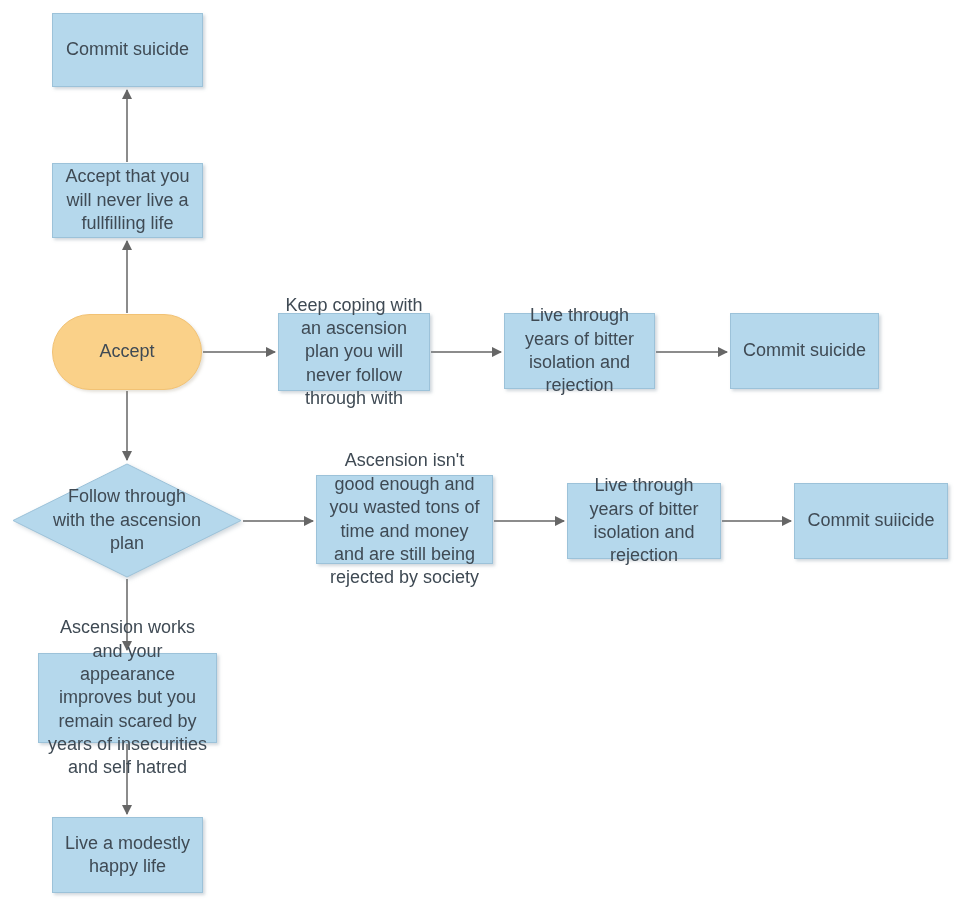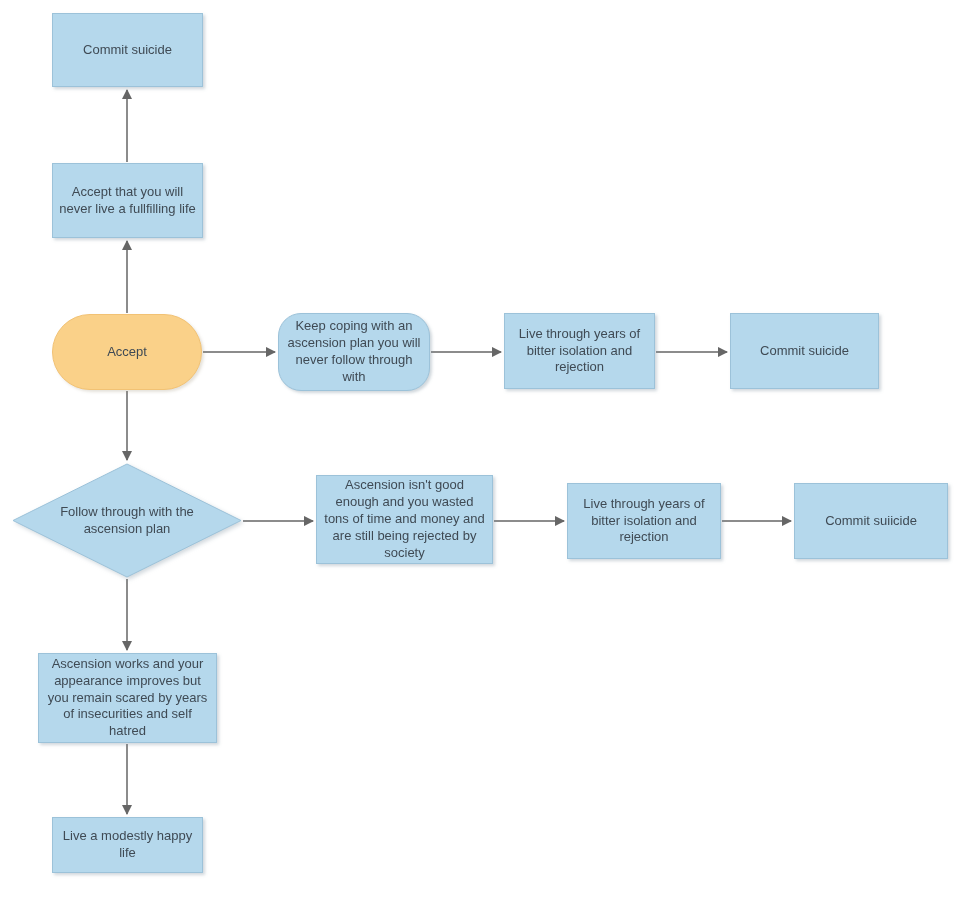--- a/index.html
+++ b/index.html
@@ -11,21 +11,21 @@
     --text: #3f4a54;
     --canvas-bg: #ffffff;
   }
   html, body { margin: 0; padding: 0; background: var(--canvas-bg); }
   .canvas {
     position: relative;
     width: 958px;
     height: 907px;
     background: var(--canvas-bg);
     font-family: "Liberation Sans", sans-serif;
-    font-size: 13px;
+    font-size: 18px;
     color: var(--text);
     overflow: hidden;
   }
   .node {
     position: absolute;
     display: flex;
     align-items: center;
     justify-content: center;
     text-align: center;
     box-sizing: border-box;
@@ -92,21 +92,21 @@
   </div>
 
   <div class="node process" style="left:52px; top:163px; width:151px; height:75px;">
     <span>Accept that you will never live a fullfilling life</span>
   </div>
 
   <div class="node terminal" style="left:52px; top:314px; width:150px; height:76px;">
     <span>Accept</span>
   </div>
 
-  <div class="node process" style="left:278px; top:313px; width:152px; height:78px;border-radius:23px;">
+  <div class="node process" style="left:278px; top:313px; width:152px; height:78px;">
     <span>Keep coping with an ascension plan you will never follow through with</span>
   </div>
 
   <div class="node process" style="left:504px; top:313px; width:151px; height:76px;">
     <span>Live through years of bitter isolation and rejection</span>
   </div>
 
   <div class="node process" style="left:730px; top:313px; width:149px; height:76px;">
     <span>Commit suicide</span>
   </div>
@@ -127,17 +127,17 @@
   </div>
 
   <div class="node process" style="left:794px; top:483px; width:154px; height:76px;">
     <span>Commit suiicide</span>
   </div>
 
   <div class="node process" style="left:38px; top:653px; width:179px; height:90px;justify-content:center;">
     <span>Ascension works and your appearance improves but you remain scared by years of insecurities and self hatred</span>
   </div>
 
-  <div class="node process" style="left:52px; top:817px; width:151px; height:56px;">
+  <div class="node process" style="left:52px; top:817px; width:151px; height:76px;">
     <span>Live a modestly happy life</span>
   </div>
 
 </div>
 
 </body></html>

